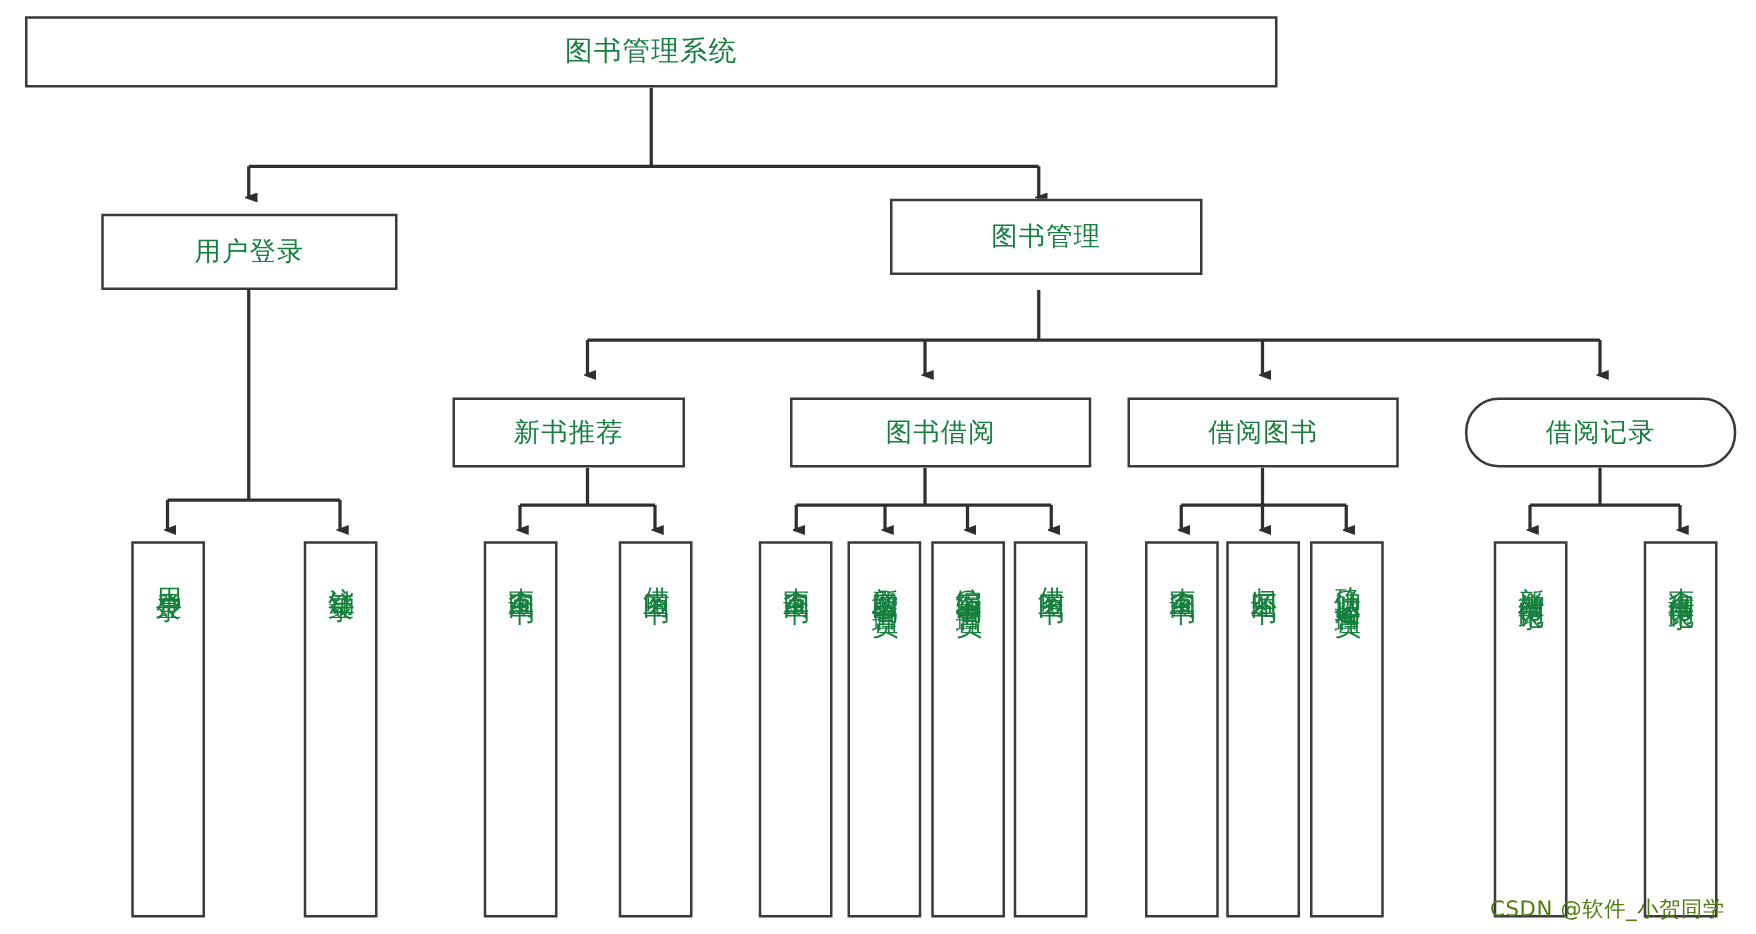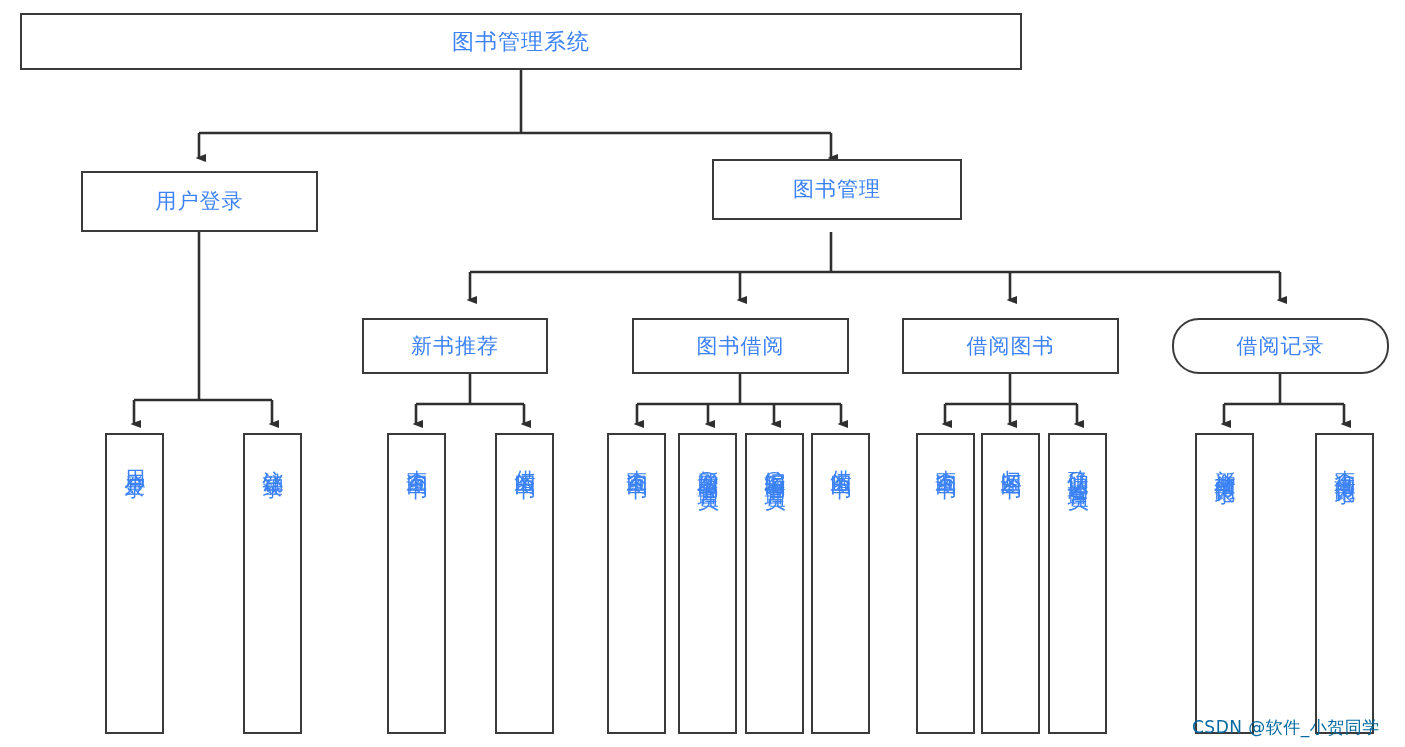--- a/index.html
+++ b/index.html
@@ -12,42 +12,42 @@
   svg.lines{position:absolute;left:0;top:0;width:1405px;height:747px;pointer-events:none;}
 
   .node{
     position:absolute;
     box-sizing:border-box;
     background:#ffffff;
     border:2px solid #3a3a3a;
     display:flex;
     align-items:center;
     justify-content:center;
-    color:#3b82f6;
+    color:#15803d;
     z-index:2;
   }
   .node .lbl{
     display:block;
     text-align:center;
     line-height:1.18;
     white-space:nowrap;
   }
   .node.h .lbl{font-size:21px;letter-spacing:1px;}
   .node.root .lbl{font-size:22px;letter-spacing:1px;}
   .node.v{align-items:flex-start;padding-top:18px;}
   .node.v .lbl{
     writing-mode:vertical-rl;
     text-orientation:upright;
     font-size:21px;
     letter-spacing:3px;
     line-height:1;
   }
   .watermark{
     position:absolute;
-    color:#0369a1;
+    color:#4d7c0f;
     font-size:17px;
     letter-spacing:.5px;
     z-index:5;
     white-space:nowrap;
     font-family:"DejaVu Sans","Liberation Sans",sans-serif;
   }
 </style>
 </head>
 <body>
 
@@ -110,21 +110,21 @@
   <div class="node h" style="left:81px;top:171px;width:237px;height:61px;">
     <span class="lbl">用户登录</span>
   </div>
   <div class="node h" style="left:712px;top:159px;width:250px;height:61px;">
     <span class="lbl">图书管理</span>
   </div>
 
   <div class="node h" style="left:362px;top:318px;width:186px;height:56px;">
     <span class="lbl">新书推荐</span>
   </div>
-  <div class="node h" style="left:632px;top:318px;width:217px;height:56px;">
+  <div class="node h" style="left:632px;top:318px;width:241px;height:56px;">
     <span class="lbl">图书借阅</span>
   </div>
   <div class="node h" style="left:902px;top:318px;width:217px;height:56px;">
     <span class="lbl">借阅图书</span>
   </div>
   <div class="node h" style="left:1172px;top:318px;width:217px;height:56px;border-radius:27px;">
     <span class="lbl">借阅记录</span>
   </div>
 
   <div class="node v" style="left:105px;top:433px;width:59px;height:301px;">

